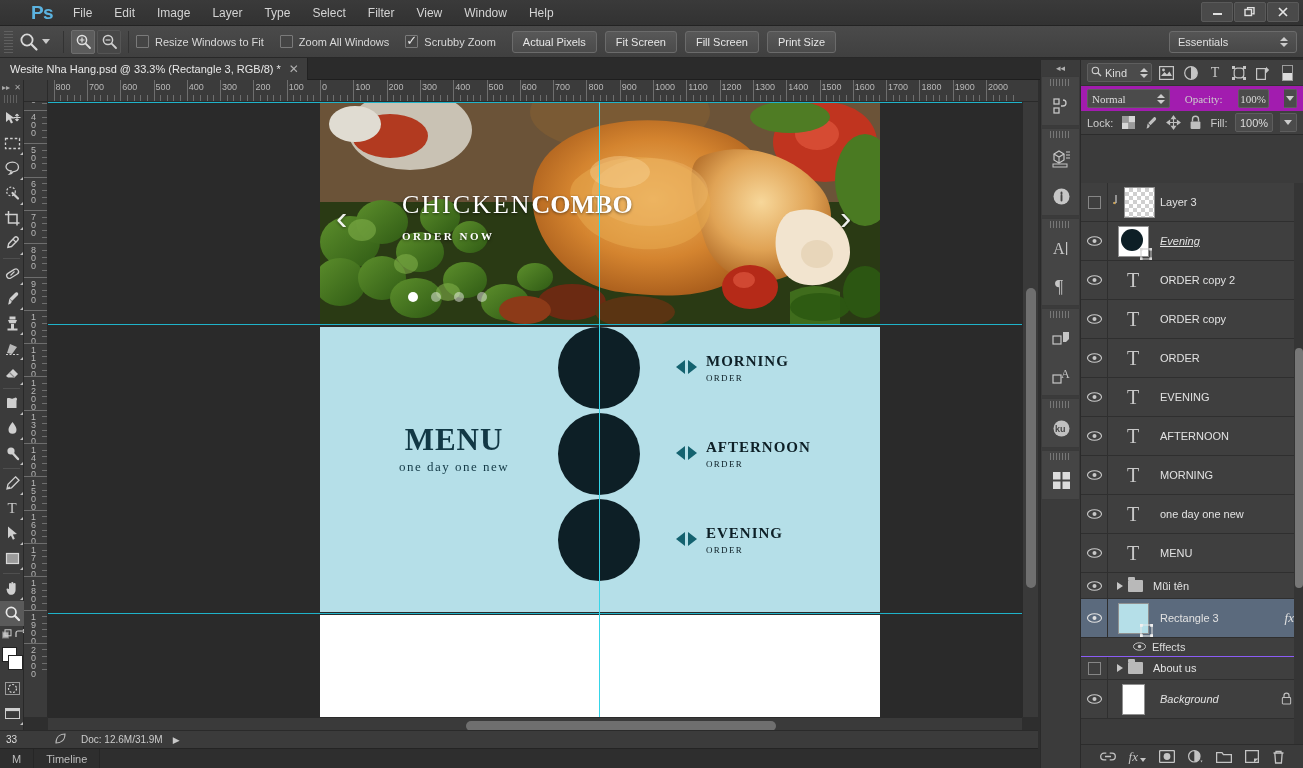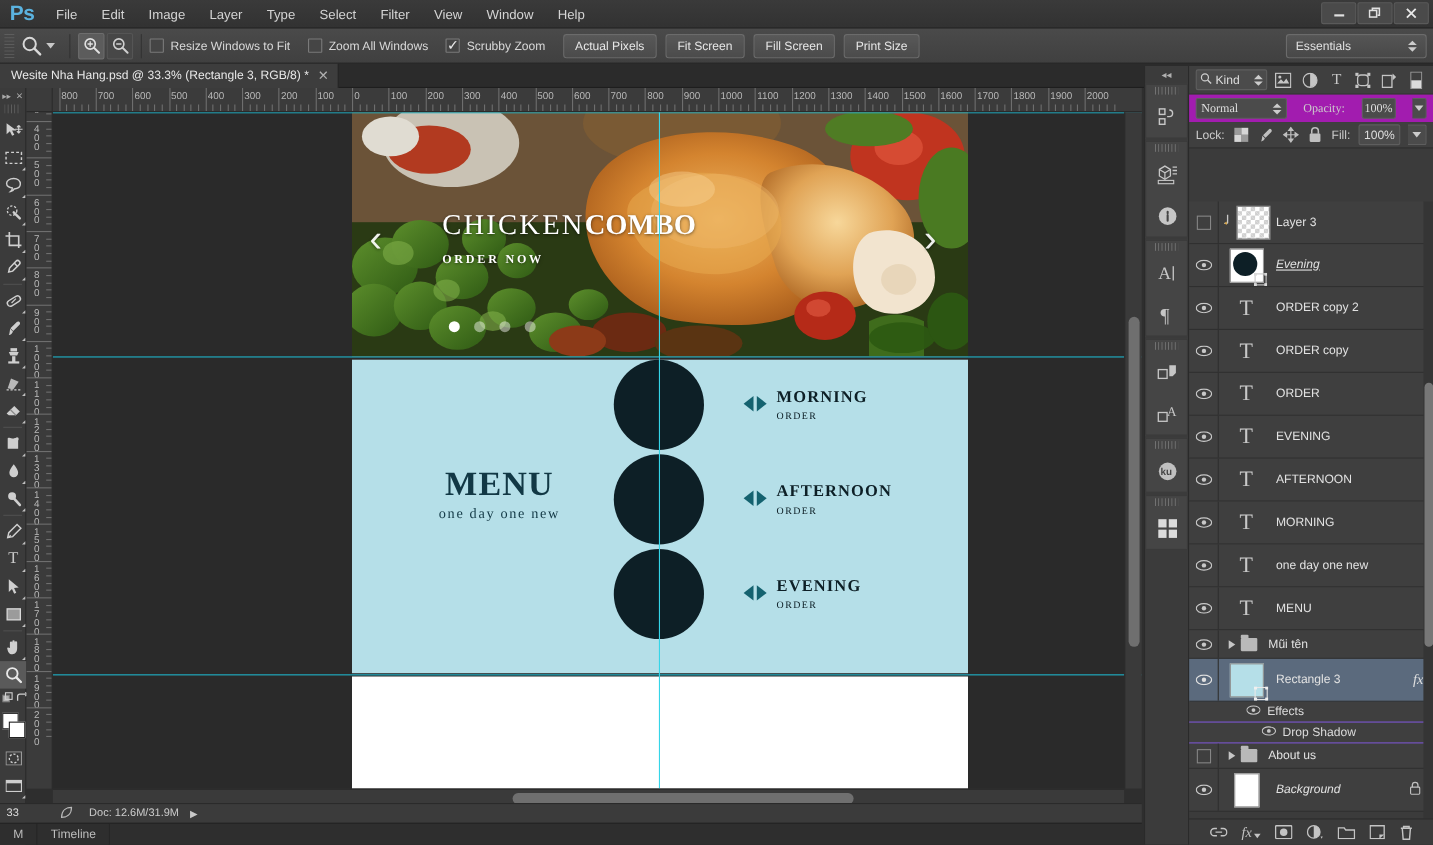--- a/index.html
+++ b/index.html
@@ -10,21 +10,21 @@
     font-size: 11px; color: #d0d0d0;
     -webkit-font-smoothing: antialiased;
   }
   .app { position: relative; width: 1303px; height: 768px; }
 
   
   .menubar {
     position: absolute; left: 0; top: 0; width: 1303px; height: 26px;
     background: linear-gradient(#3a3a3a,#323232);
     border-bottom: 1px solid #232323;
-    display: flex; align-items: center;
+    display: flex; align-items: center; padding-left: 22px;
   }
   .ps-logo {
     width: 40px; height: 26px; display: flex; align-items: center;
     justify-content: center; color: #5bb3e0; font-size: 19px;
     font-weight: bold; font-family: "Liberation Sans", sans-serif;
     letter-spacing: -0.5px;
   }
   .menuitem {
     padding: 0 11px; height: 26px; line-height: 26px;
     font-size: 12px; color: #d4d4d4; cursor: default;
@@ -1369,27 +1369,20 @@
       </div>
 
       <div class="subrow" style="padding-left:52px">
         <span style="margin-right:6px"><svg width="13" height="9" viewBox="0 0 15 10">
               <ellipse cx="7.5" cy="5" rx="7" ry="4.3" fill="none" stroke="#c8c8c8" stroke-width="1.1"></ellipse>
               <circle cx="7.5" cy="5" r="2" fill="#c8c8c8"></circle>
             </svg></span>
         <span>Effects</span>
       </div>
 
-      <div class="subrow" style="padding-left:66px">
-        <span style="margin-right:6px"><svg width="13" height="9" viewBox="0 0 15 10">
-              <ellipse cx="7.5" cy="5" rx="7" ry="4.3" fill="none" stroke="#c8c8c8" stroke-width="1.1"></ellipse>
-              <circle cx="7.5" cy="5" r="2" fill="#c8c8c8"></circle>
-            </svg></span>
-        <span>Drop Shadow</span>
-      </div>
 
       <div class="lrow" style="height:23px">
         <span class="eyecell">
             <span class="chkempty"></span>
           </span>
         <span style="display:flex;align-items:center;padding-left:9px">
           <span class="discl"></span>
           <span class="folder"></span>
         </span>
         <span class="lname" style="padding-left:10px">About us</span>

